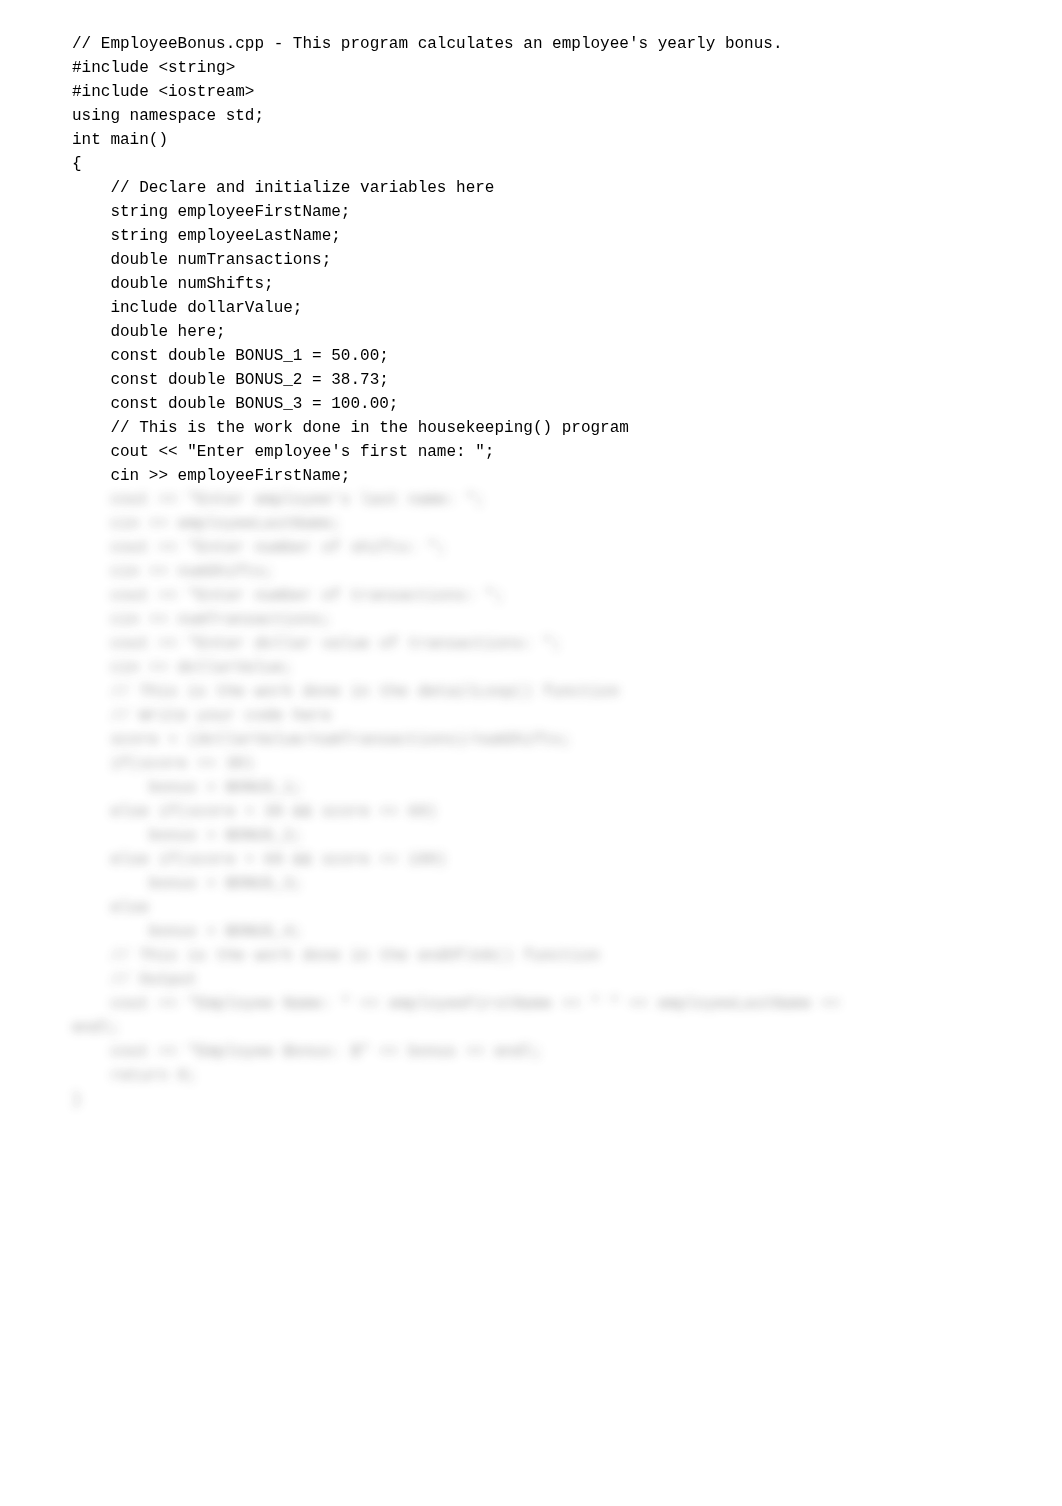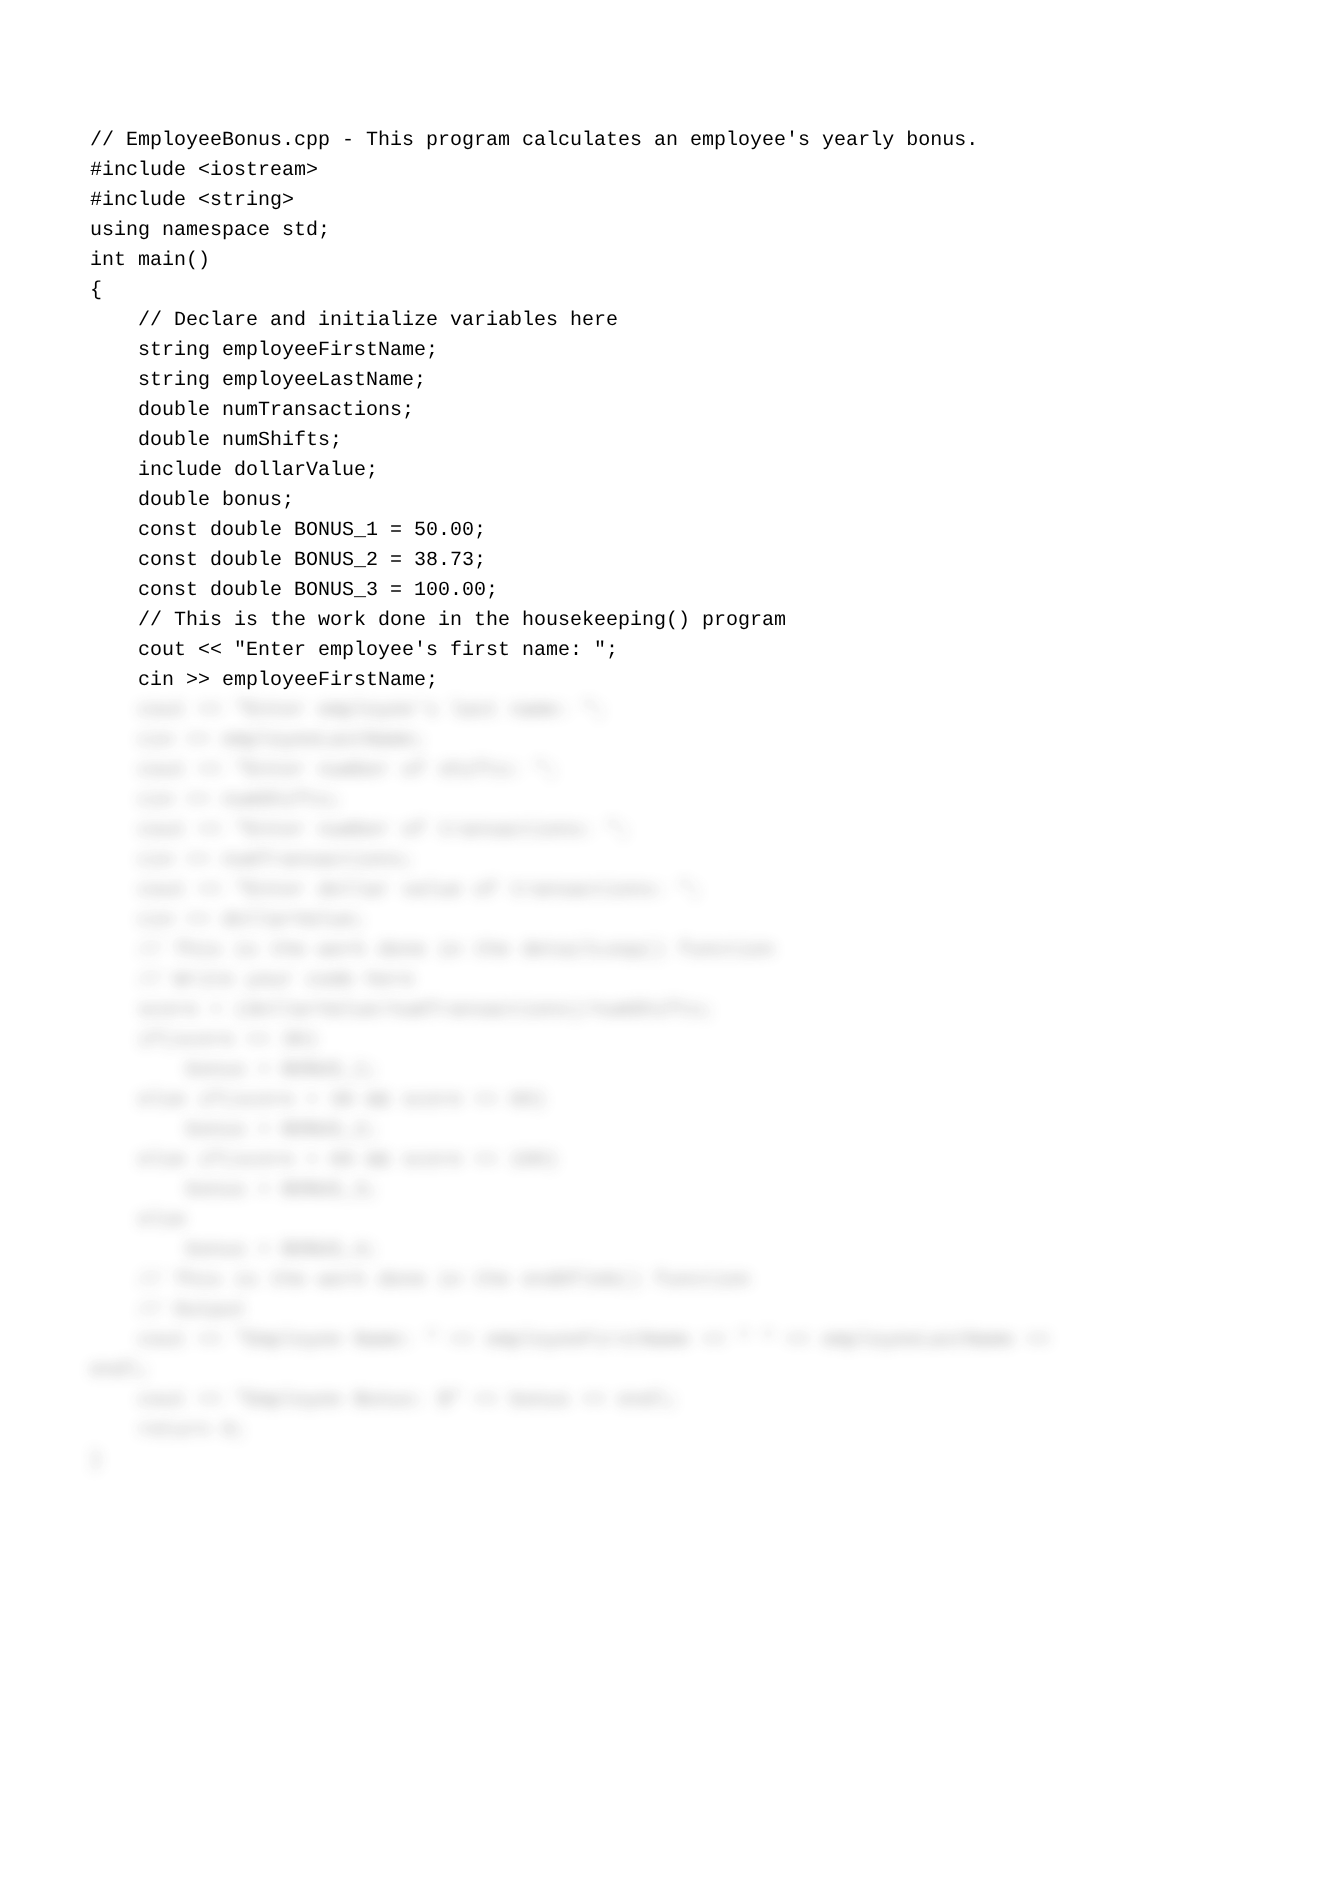--- a/index.html
+++ b/index.html
@@ -8,21 +8,21 @@
       background: #ffffff;
       width: 1062px;
       height: 1506px;
       font-family: "Courier New", Courier, monospace;
       font-size: 16px;
       line-height: 1.5;
       color: #000000;
       position: relative;
     }
     .page {
-      padding: 100px 54px 0 72px;
+      padding: 32px 54px 0 72px;
       box-sizing: border-box;
       width: 100%;
       position: relative;
     }
     .code-line {
       white-space: pre;
       font-family: "Courier New", Courier, monospace;
       letter-spacing: 0;
     }
     .blurred-block {
@@ -34,32 +34,32 @@
       user-select: none;
     }
   </style>
 </head>
 <body>
 
 <div class="page">
   <div>
     <div class="code-line">// EmployeeBonus.cpp - This program calculates an employee's yearly bonus.</div>
     <div class="code-line"></div>
+    <div class="code-line">#include &lt;string&gt;</div>
     <div class="code-line">#include &lt;iostream&gt;</div>
-    <div class="code-line">#include &lt;string&gt;</div>
     <div class="code-line">using namespace std;</div>
     <div class="code-line">int main()</div>
     <div class="code-line">{</div>
     <div class="code-line">    // Declare and initialize variables here</div>
     <div class="code-line">    string employeeFirstName;</div>
     <div class="code-line">    string employeeLastName;</div>
     <div class="code-line">    double numTransactions;</div>
     <div class="code-line">    double numShifts;</div>
     <div class="code-line">    include dollarValue;</div>
-    <div class="code-line">    double bonus;</div>
+    <div class="code-line">    double here;</div>
     <div class="code-line">    const double BONUS_1 = 50.00;</div>
     <div class="code-line">    const double BONUS_2 = 38.73;</div>
     <div class="code-line">    const double BONUS_3 = 100.00;</div>
     <div class="code-line"></div>
     <div class="code-line">    // This is the work done in the housekeeping() program</div>
     <div class="code-line">    cout &lt;&lt; "Enter employee's first name: ";</div>
     <div class="code-line">    cin &gt;&gt; employeeFirstName;</div>
   </div>
 
   <div>

